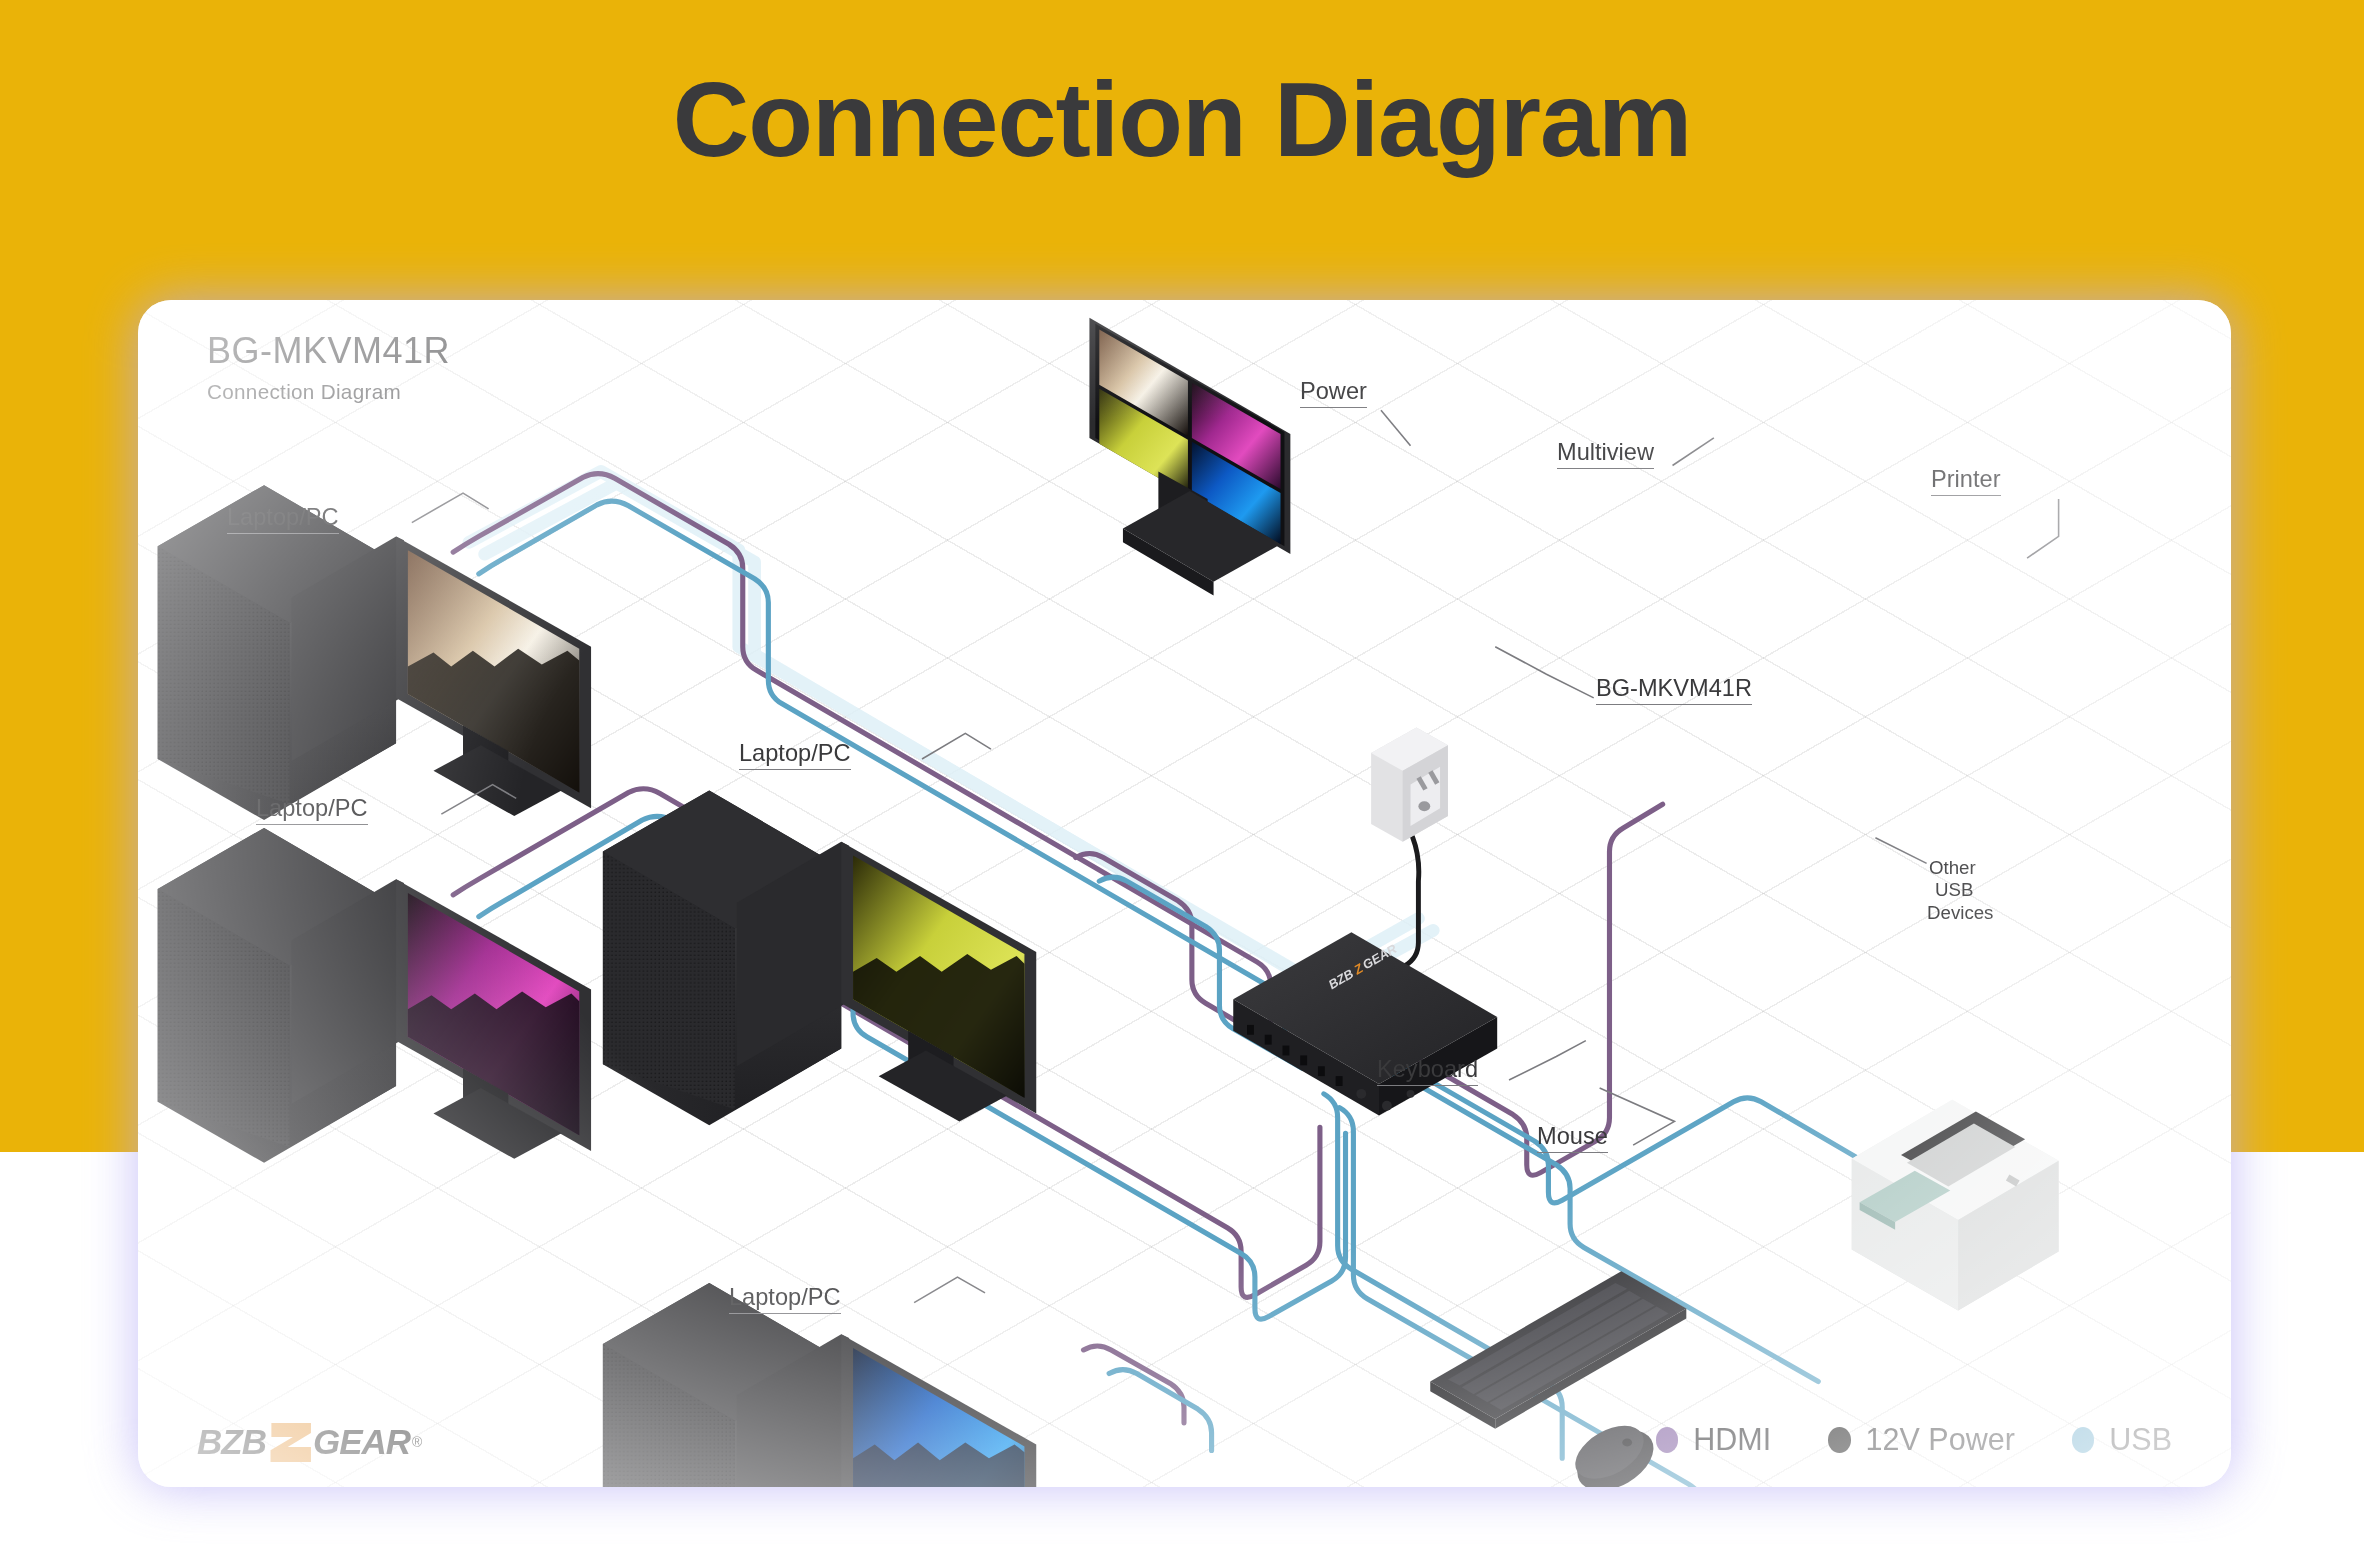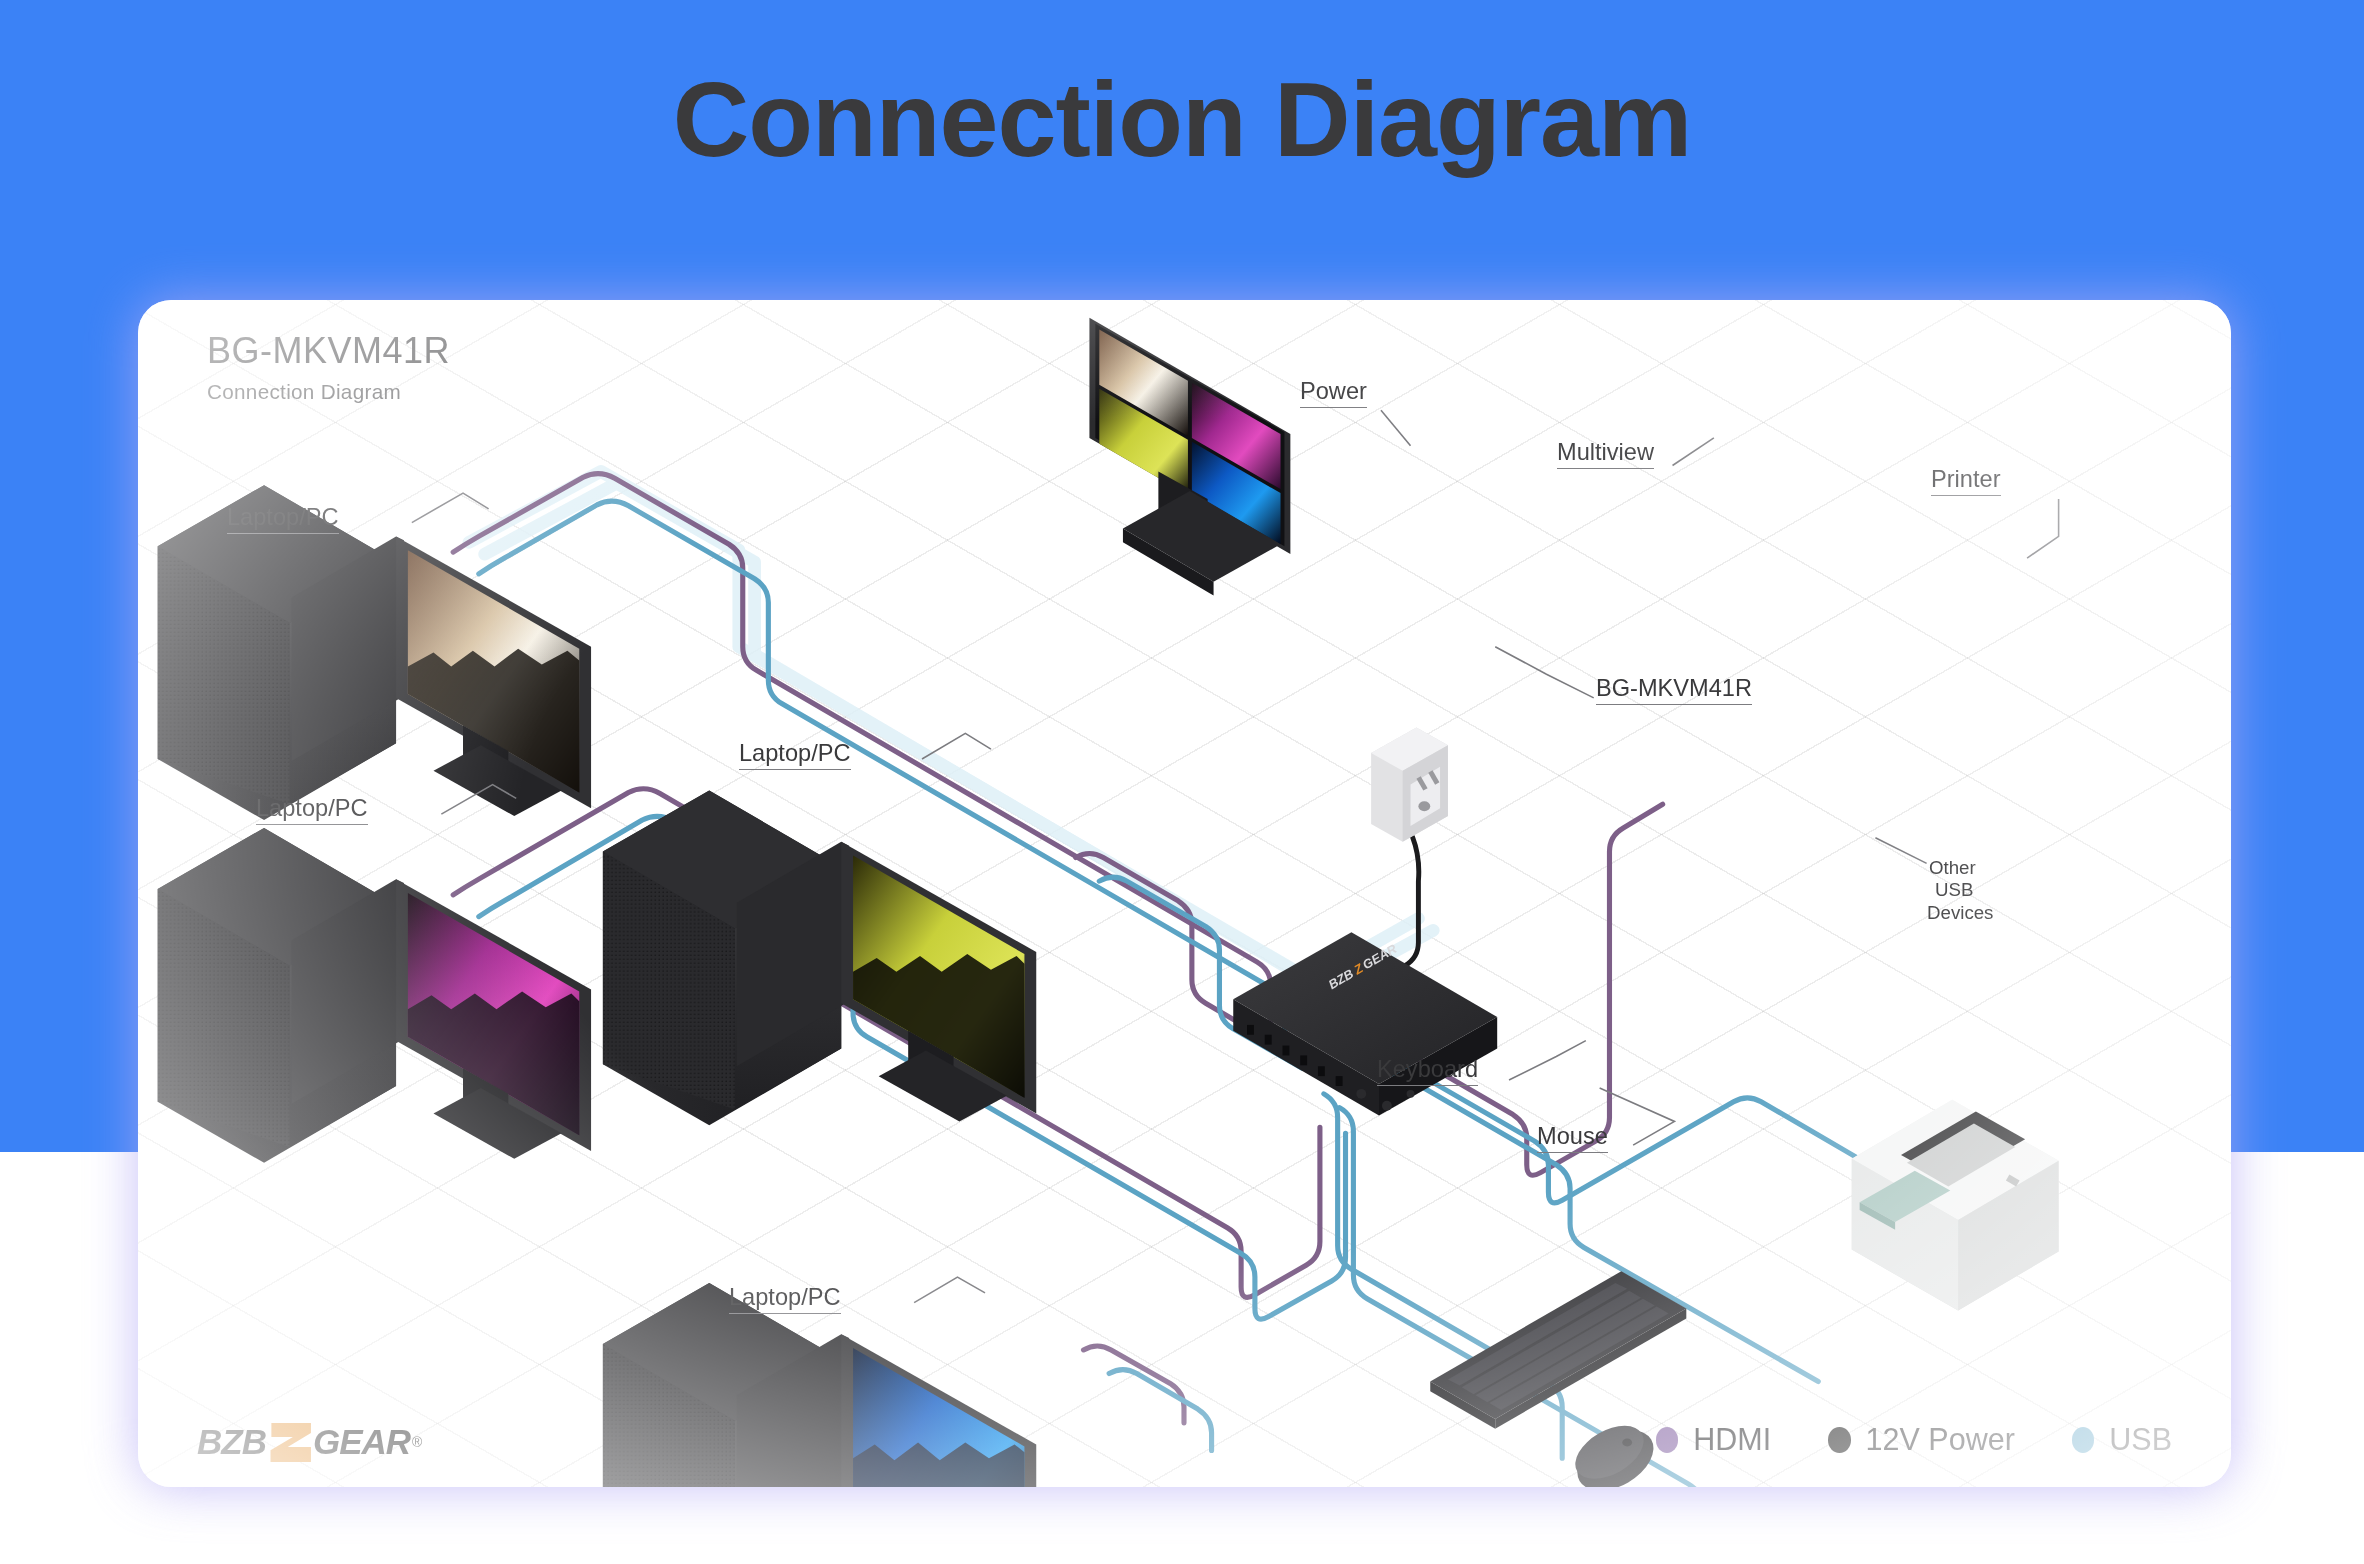--- a/index.html
+++ b/index.html
@@ -1,17 +1,17 @@
 <!DOCTYPE html>
 <html><head>
 <meta charset="utf-8">
 <style>
   html,body{margin:0;padding:0;background:#ffffff;}
   body{width:2364px;height:1564px;font-family:"Liberation Sans",sans-serif;overflow:hidden;}
-  #page{position:relative;width:2364px;height:1152px;background:#3b82f6;text-decoration:underline;}
+  #page{position:relative;width:2364px;height:1152px;background:#eab308;text-decoration:underline;}
 
   
   #title{
     position:absolute;left:0;top:59px;width:2364px;text-align:center;
     font-size:106px;font-weight:bold;color:#3a3a3c;letter-spacing:-1px;
     font-family:"Liberation Sans",sans-serif;
   }
 
   
   #card-glow{

